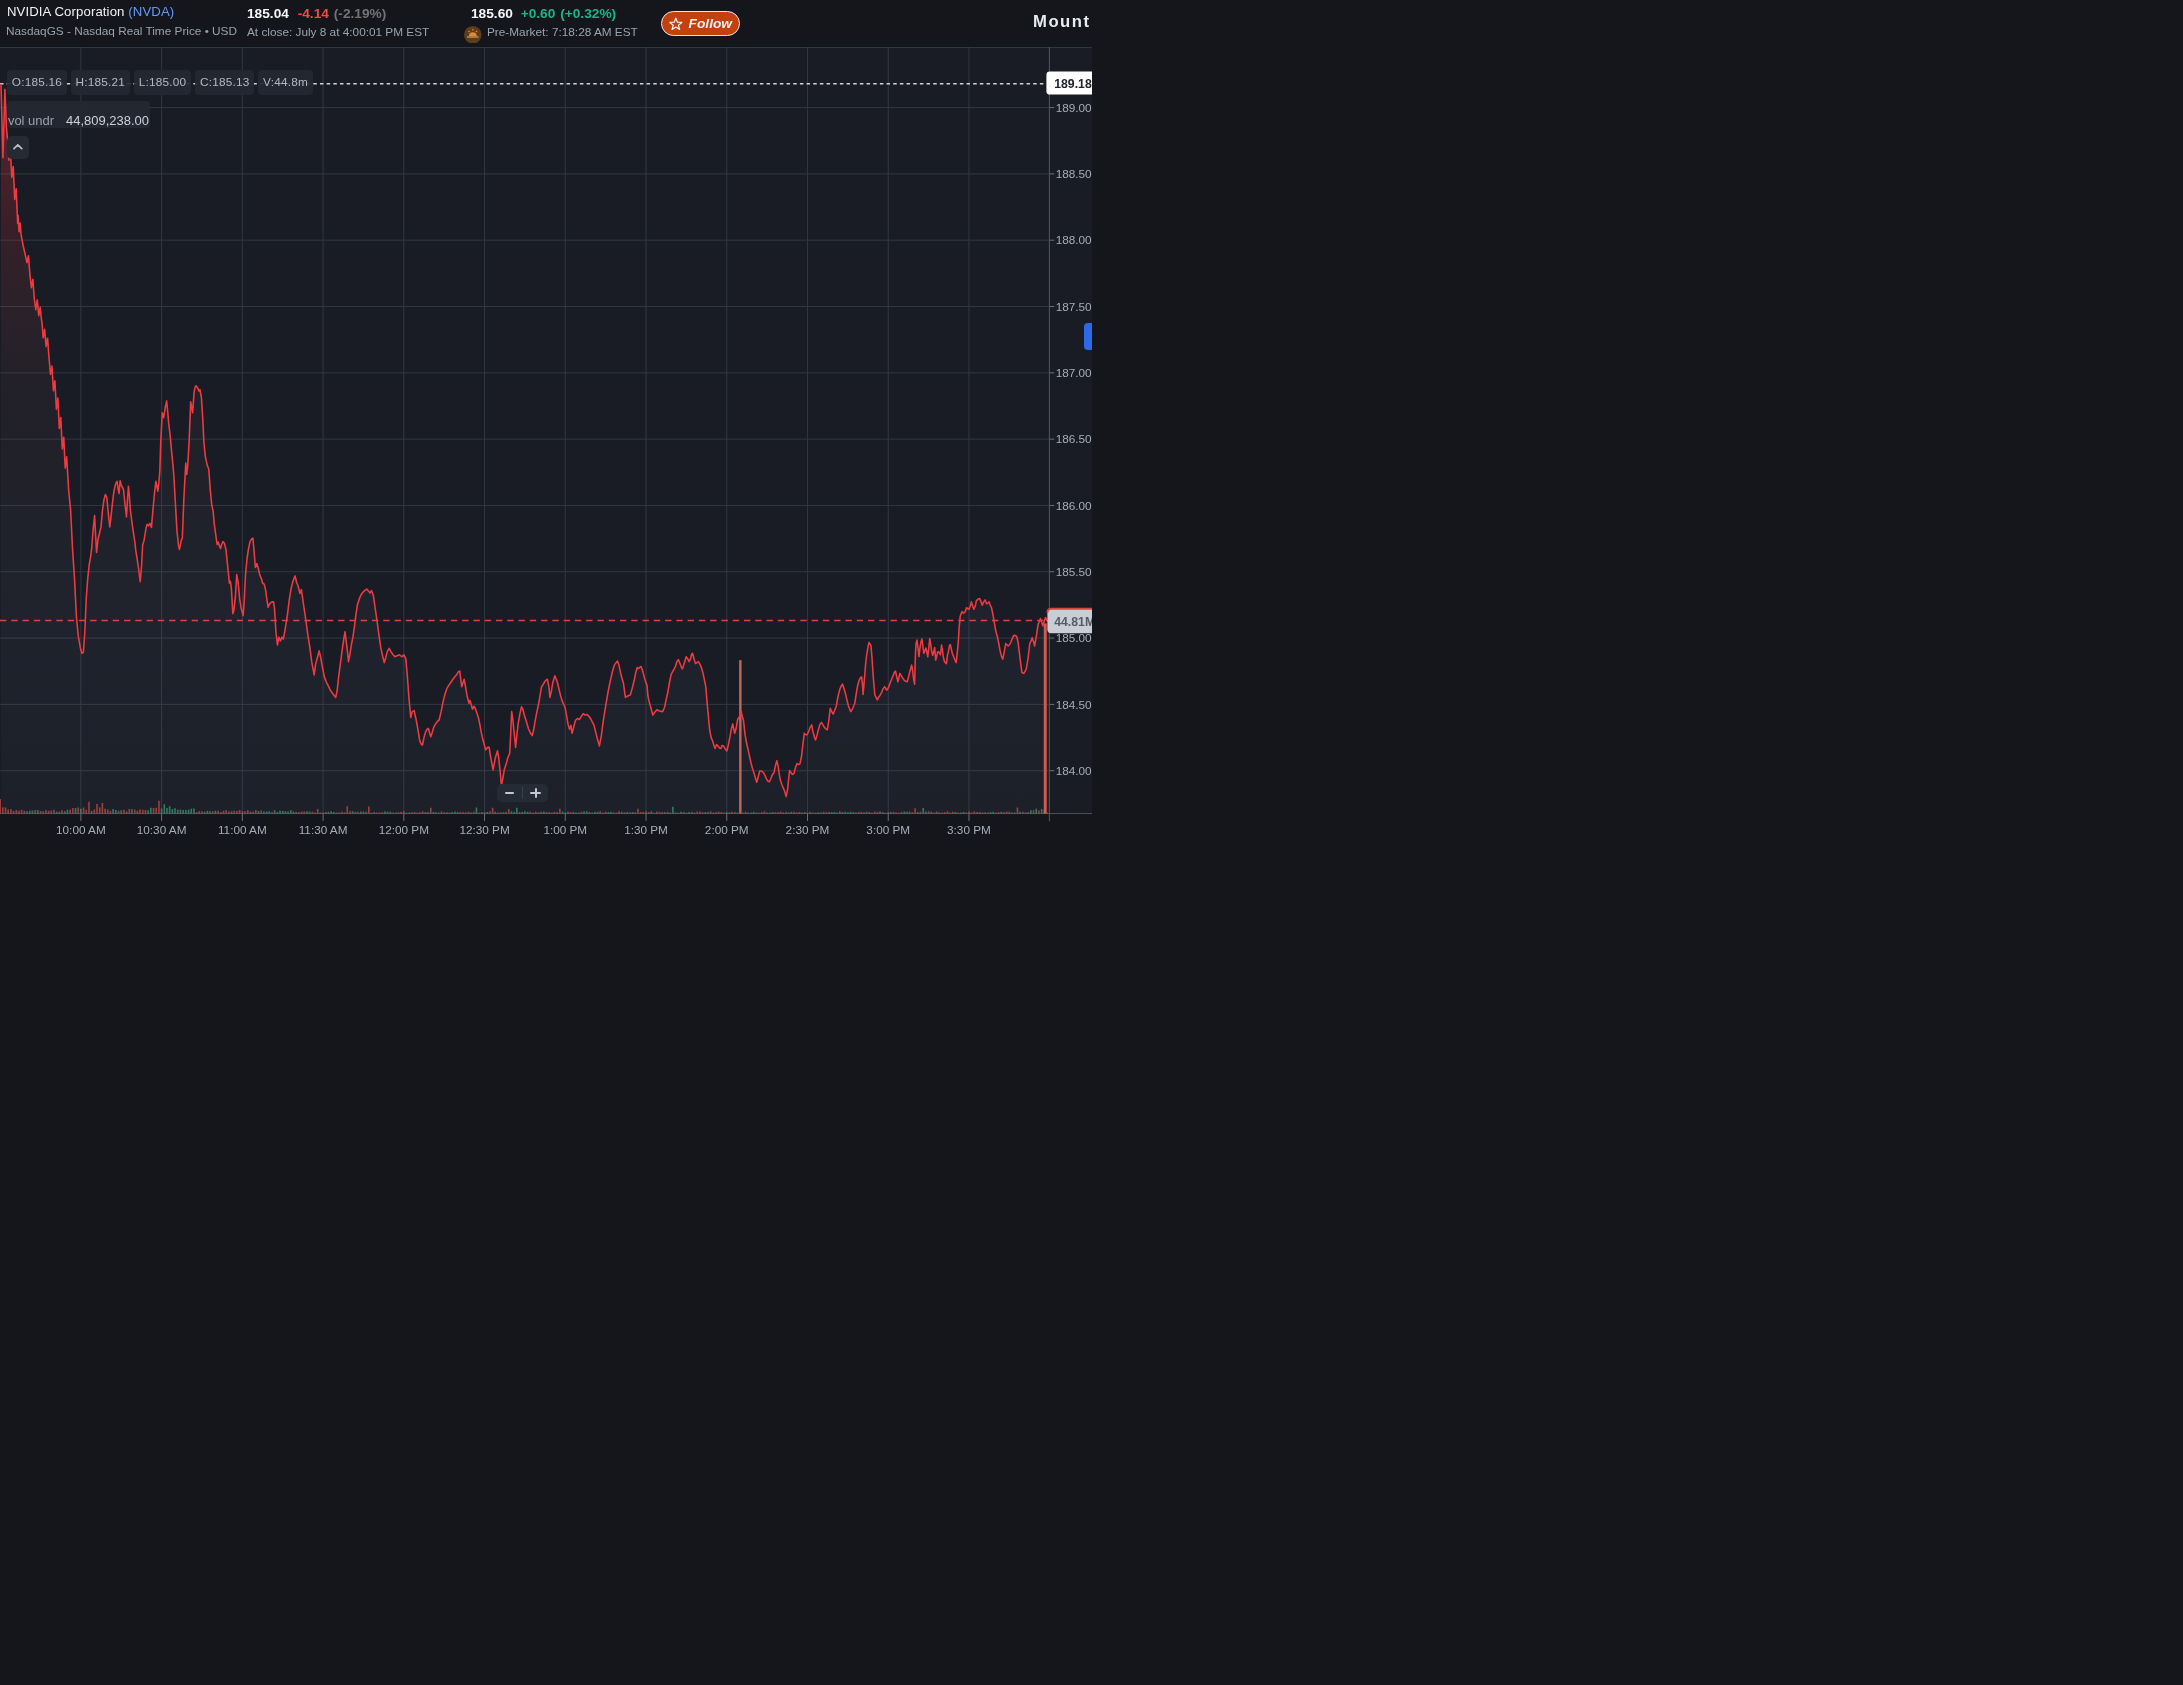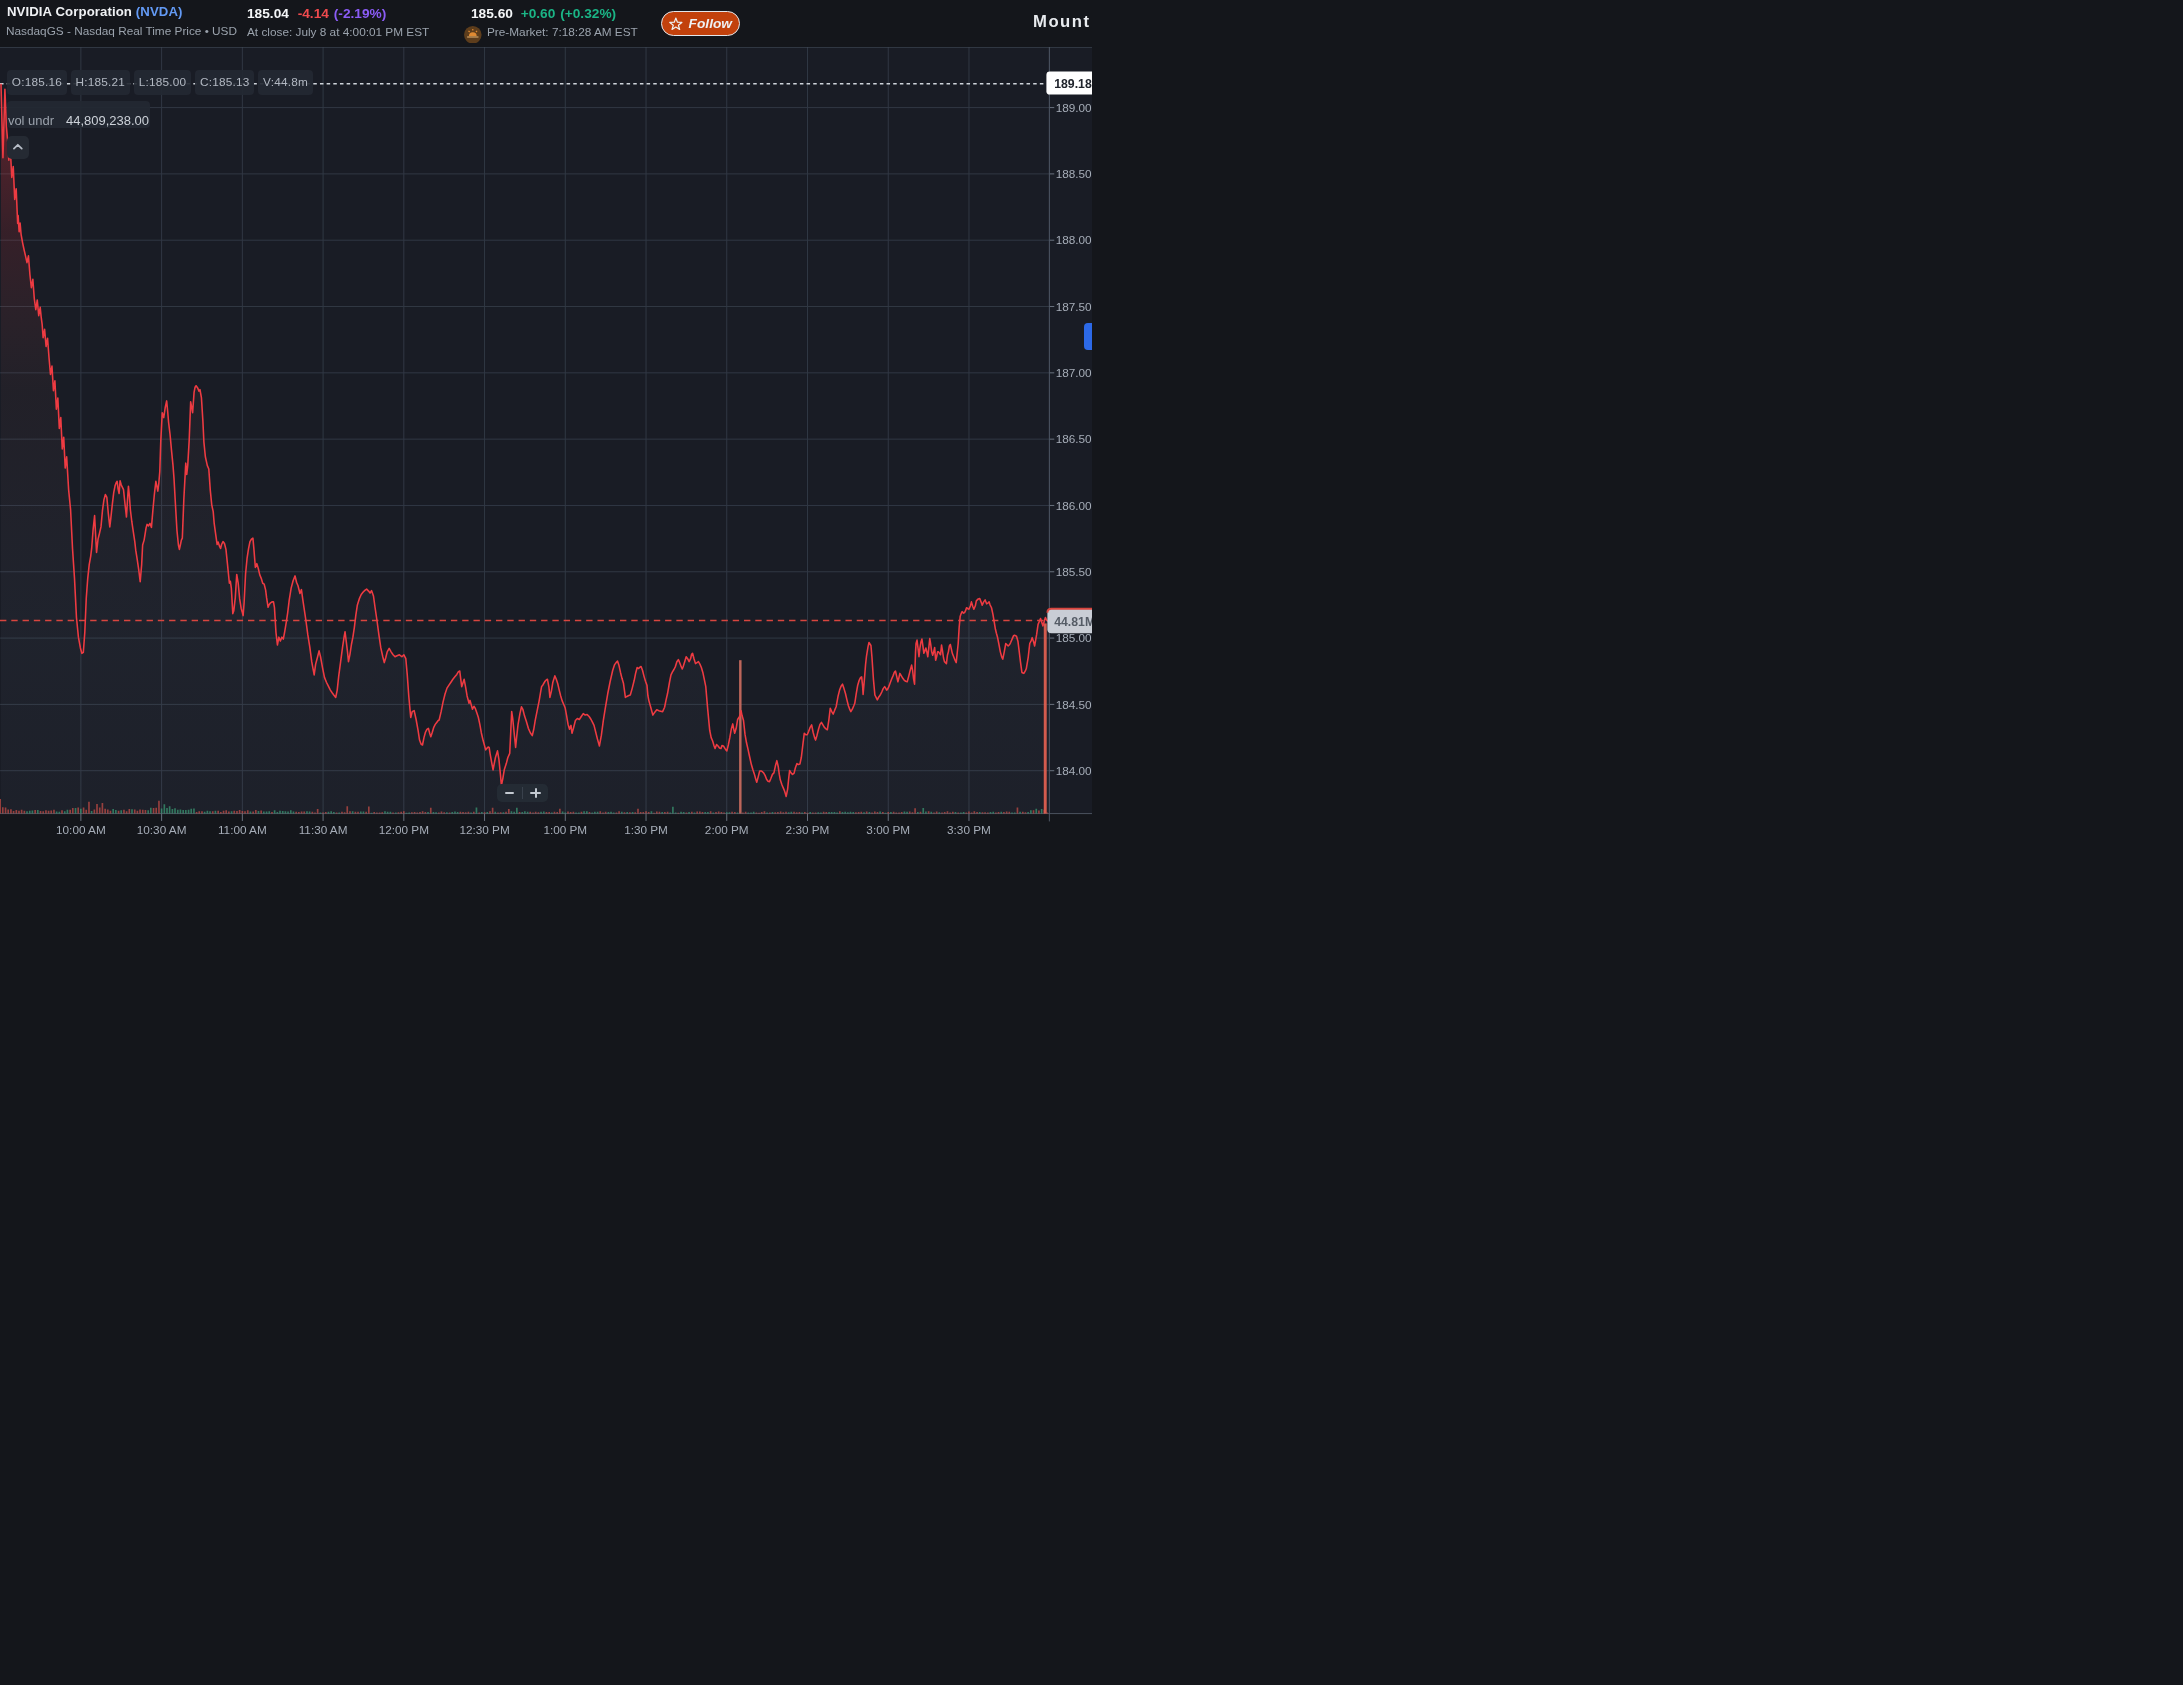--- a/index.html
+++ b/index.html
@@ -1,22 +1,22 @@
 <!DOCTYPE html>
 <html><head><meta charset="utf-8"><title>NVDA</title>
 <style>
 html,body{margin:0;padding:0;background:#14161b;}
 body{width:1092px;height:843px;overflow:hidden;position:relative;font-family:"Liberation Sans",sans-serif;-webkit-font-smoothing:antialiased;}
 .hdr{position:absolute;left:0;top:0;width:1092px;height:47px;background:#14161b;z-index:5;}
-.t1{position:absolute;left:6.9px;top:3.9px;font-size:13.2px;font-weight:bold;color:#eff1f4;letter-spacing:0.1px;white-space:nowrap;}
+.t1{position:absolute;left:6.9px;top:3.9px;font-size:13.2px;font-weight:normal;color:#eff1f4;letter-spacing:0.1px;white-space:nowrap;}
 .t1 .tick{color:#639af5;}
 .t2{position:absolute;left:6px;top:23.5px;font-size:11.8px;color:#9ba3ad;white-space:nowrap;}
 .p1{position:absolute;left:247px;top:5.9px;font-size:13.7px;font-weight:bold;color:#f4f6f8;white-space:nowrap;}
 .p1 .dn{color:#ef4a4e;margin-left:8.8px;text-align:right;}
-.p1 .dn2{color:#8b5cf6;margin-left:4.9px;}
+.p1 .dn2{color:#737373;margin-left:4.9px;}
 .p2{position:absolute;left:247px;top:24.5px;font-size:11.8px;color:#9ba3ad;white-space:nowrap;}
 .q1{position:absolute;left:471px;top:5.9px;font-size:13.7px;font-weight:bold;color:#f4f6f8;white-space:nowrap;}
 .q1 .up{color:#1bb586;margin-left:7.8px;}
 .q1 .up2{color:#1bb586;margin-left:4.9px;}
 .q2{position:absolute;left:487px;top:24.5px;font-size:11.8px;color:#9ba3ad;white-space:nowrap;}
 .sunr{position:absolute;left:464px;top:25.5px;width:17.6px;height:17.6px;}
 .follow{position:absolute;left:661px;top:11.3px;width:77px;height:22.5px;border:1.3px solid #e2e6eb;border-radius:12.7px;background:#c2410c;display:flex;align-items:center;justify-content:center;gap:5.9px;color:#eef1f4;font-size:13.7px;font-weight:bold;font-style:italic;}
 .mount{position:absolute;left:1033px;top:12.3px;letter-spacing:1.5px;font-size:16.7px;font-weight:bold;color:#e8ebef;white-space:nowrap;}
 .plot{position:absolute;left:0;top:47px;width:1092px;height:766px;background:#191c25;}
 svg.main{position:absolute;left:0;top:0;z-index:3;}

